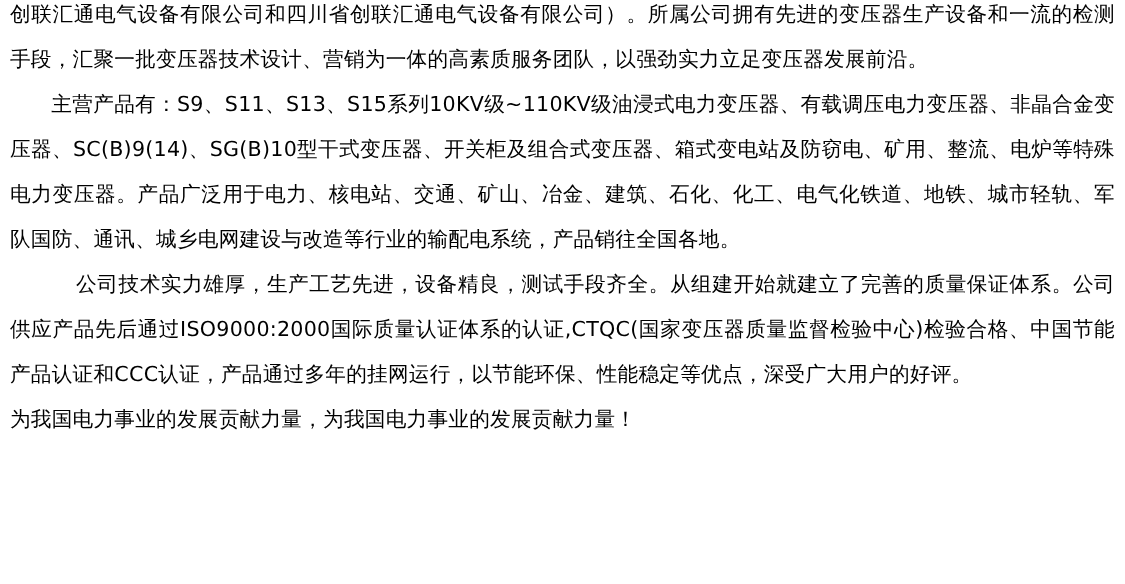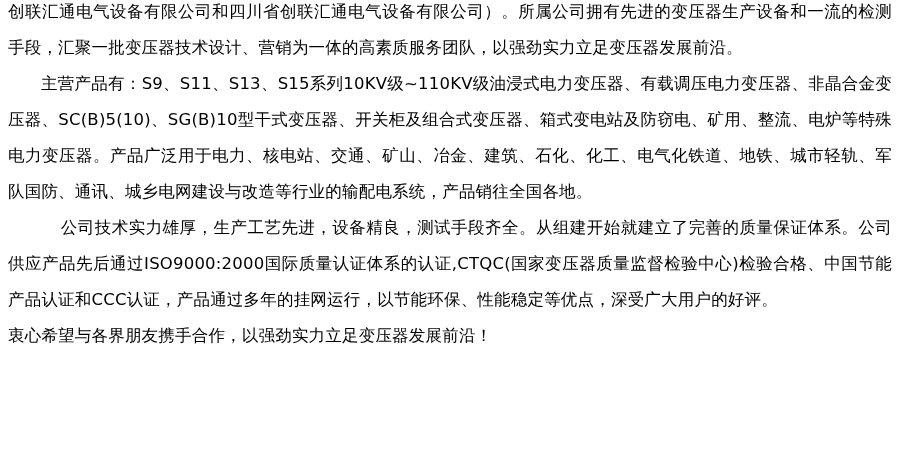--- a/index.html
+++ b/index.html
@@ -36,20 +36,20 @@
   .no-indent { text-indent: 0; }
   .p-cont { margin-top: -6px; }
 </style>
 </head>
 <body>
 
 <div class="page">
 
   <p class="para no-indent p-cont">创联汇通电气设备有限公司和四川省创联汇通电气设备有限公司）。所属公司拥有先进的变压器生产设备和一流的检测手段，汇聚一批变压器技术设计、营销为一体的高素质服务团队，以强劲实力立足变压器发展前沿。</p>
 
-  <p class="para indent-1">主营产品有：S9、S11、S13、S15系列10KV级~110KV级油浸式电力变压器、有载调压电力变压器、非晶合金变压器、SC(B)5(10)、SG(B)10型干式变压器、开关柜及组合式变压器、箱式变电站及防窃电、矿用、整流、电炉等特殊电力变压器。产品广泛用于电力、核电站、交通、矿山、冶金、建筑、石化、化工、电气化铁道、地铁、城市轻轨、军队国防、通讯、城乡电网建设与改造等行业的输配电系统，产品销往全国各地。</p>
+  <p class="para indent-1">主营产品有：S9、S11、S13、S15系列10KV级~110KV级油浸式电力变压器、有载调压电力变压器、非晶合金变压器、SC(B)9(14)、SG(B)10型干式变压器、开关柜及组合式变压器、箱式变电站及防窃电、矿用、整流、电炉等特殊电力变压器。产品广泛用于电力、核电站、交通、矿山、冶金、建筑、石化、化工、电气化铁道、地铁、城市轻轨、军队国防、通讯、城乡电网建设与改造等行业的输配电系统，产品销往全国各地。</p>
 
   <p class="para indent-2">公司技术实力雄厚，生产工艺先进，设备精良，测试手段齐全。从组建开始就建立了完善的质量保证体系。公司供应产品先后通过ISO9000:2000国际质量认证体系的认证,CTQC(国家变压器质量监督检验中心)检验合格、中国节能产品认证和CCC认证，产品通过多年的挂网运行，以节能环保、性能稳定等优点，深受广大用户的好评。</p>
 
 
-  <p class="para no-indent">衷心希望与各界朋友携手合作，以强劲实力立足变压器发展前沿！</p>
+  <p class="para no-indent">为我国电力事业的发展贡献力量，为我国电力事业的发展贡献力量！</p>
 
 </div>
 
 </body></html>

